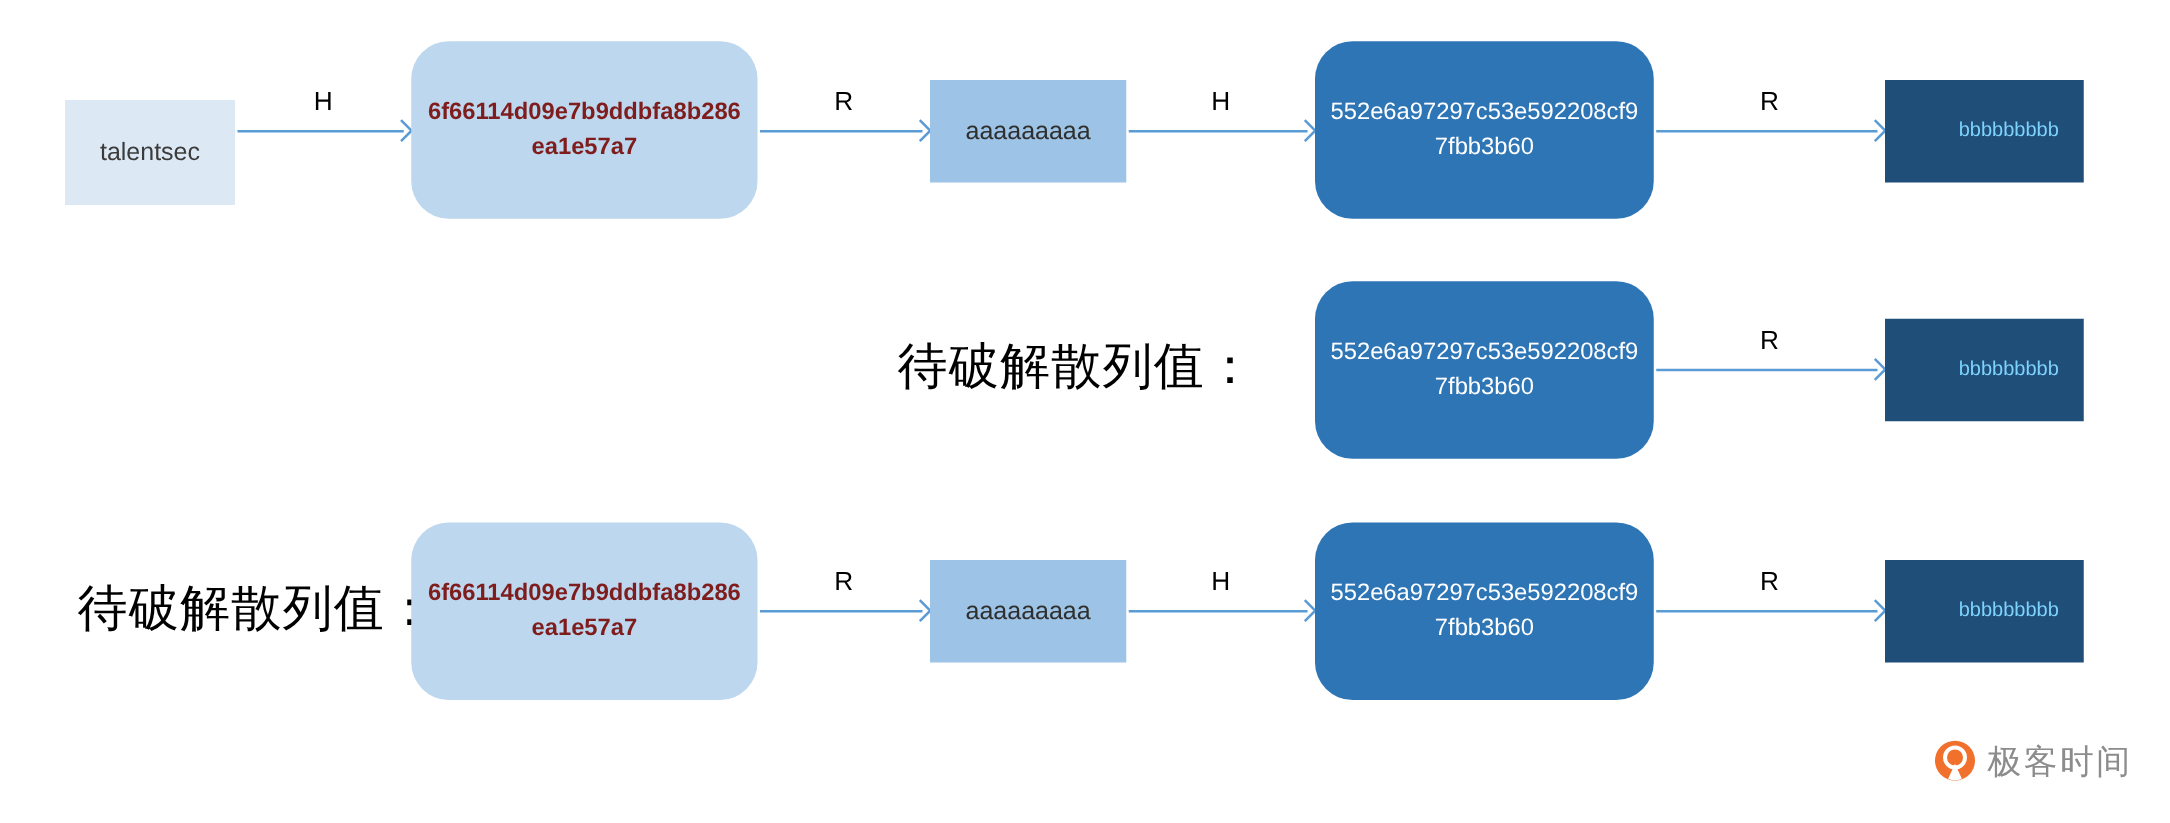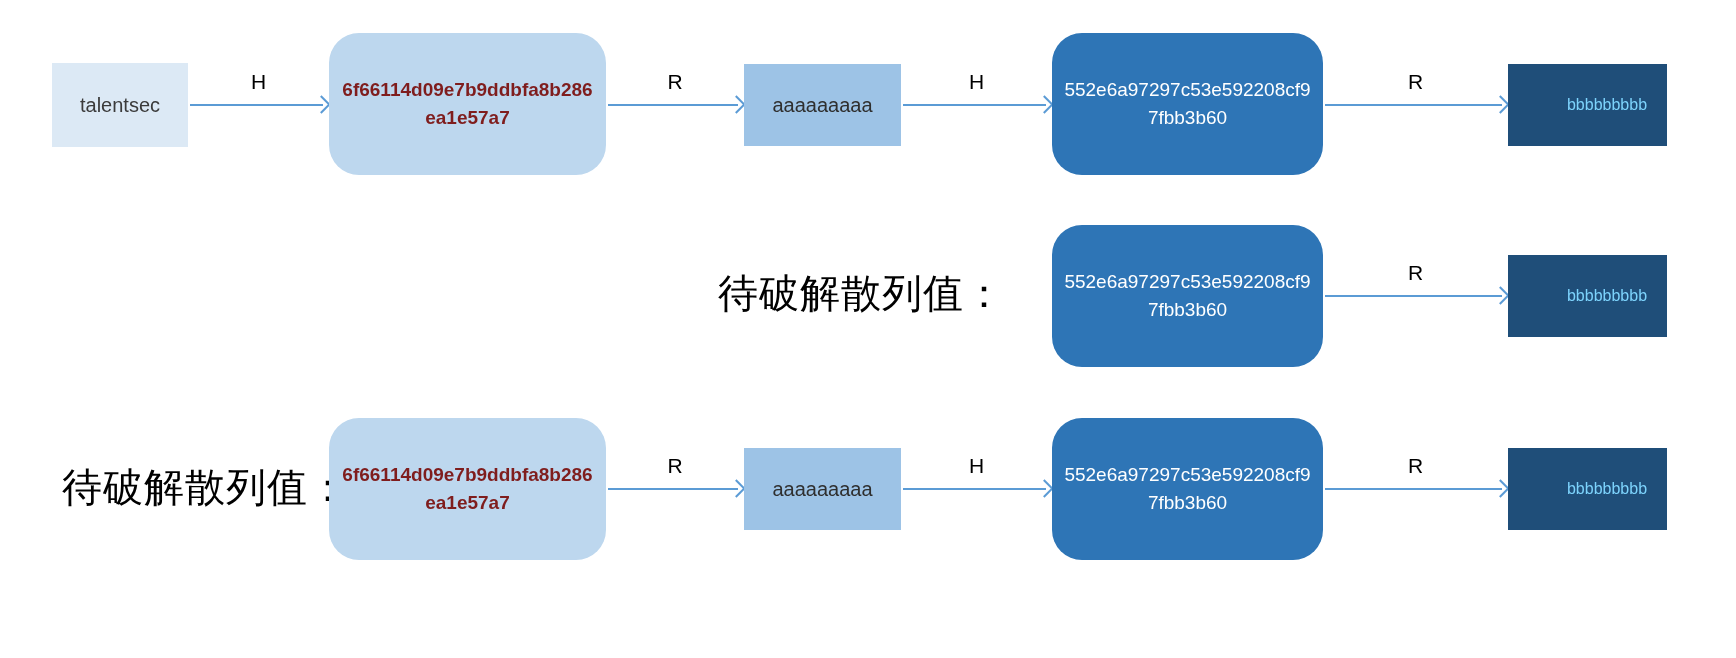--- a/index.html
+++ b/index.html
@@ -4,21 +4,21 @@
 <style>
   html,body{margin:0;padding:0;background:#ffffff;}
   .canvas{
     position:relative;width:1736px;height:658px;background:#ffffff;
     font-family:"Liberation Sans","DejaVu Sans",sans-serif;overflow:hidden;
   }
   .box{
     position:absolute;display:flex;flex-direction:column;align-items:center;justify-content:center;
     text-align:center;box-sizing:border-box;
   }
-  .plain{background:var(--box-plain);color:#3b3b3b;font-size:20px;}
+  .plain{background:var(--box-plain);color:#3b3b3b;font-size:20px;margin-top:17px;}
   .reduce{background:var(--box-reduce);color:#2f2f2f;font-size:20px;}
   .result{background:var(--box-result);color:#7dd3fc;font-size:16px;padding-left:39px;}
   .hash{border-radius:30px;font-size:19px;line-height:1.5;padding:0 6px;}
   .hash.light{background:var(--box-hash-light);color:#7f1d1d;font-weight:bold;}
   .hash.dark{background:var(--box-hash-dark);color:#ffffff;align-items:center;}
   .arrow{position:absolute;height:40px;}
   .arrow .shaft{position:absolute;left:0;right:4px;bottom:3px;height:2.5px;background:var(--arrow);}
   .arrow .head{
     position:absolute;right:-1px;bottom:-2.2px;width:13px;height:13px;box-sizing:border-box;
     border-top:2.6px solid var(--arrow);border-right:2.6px solid var(--arrow);transform:rotate(45deg);
@@ -145,14 +145,22 @@
   <div class="arrow" style="left:1325px;top:453px;width:181px">
     <span class="op">R</span>
     <span class="shaft"></span>
     <span class="head"></span>
   </div>
 
   <div class="box result" style="left:1508px;top:448px;width:159px;height:82px">
     <span>bbbbbbbbb</span>
   </div>
 
+  <div class="logo">
+    <svg width="38" height="38" viewBox="0 0 38 38">
+      <circle cx="19" cy="18.5" r="16" fill="#f0702c"></circle>
+      <circle cx="19" cy="16" r="8" fill="none" stroke="#ffffff" stroke-width="3.2"></circle>
+      <path d="M19 21 L13.5 33 Q19 35.6 24.5 33 Z" fill="#ffffff"></path>
+    </svg>
+    <span class="logo-text">极客时间</span>
+  </div>
 
 </div>
 
 </body></html>

